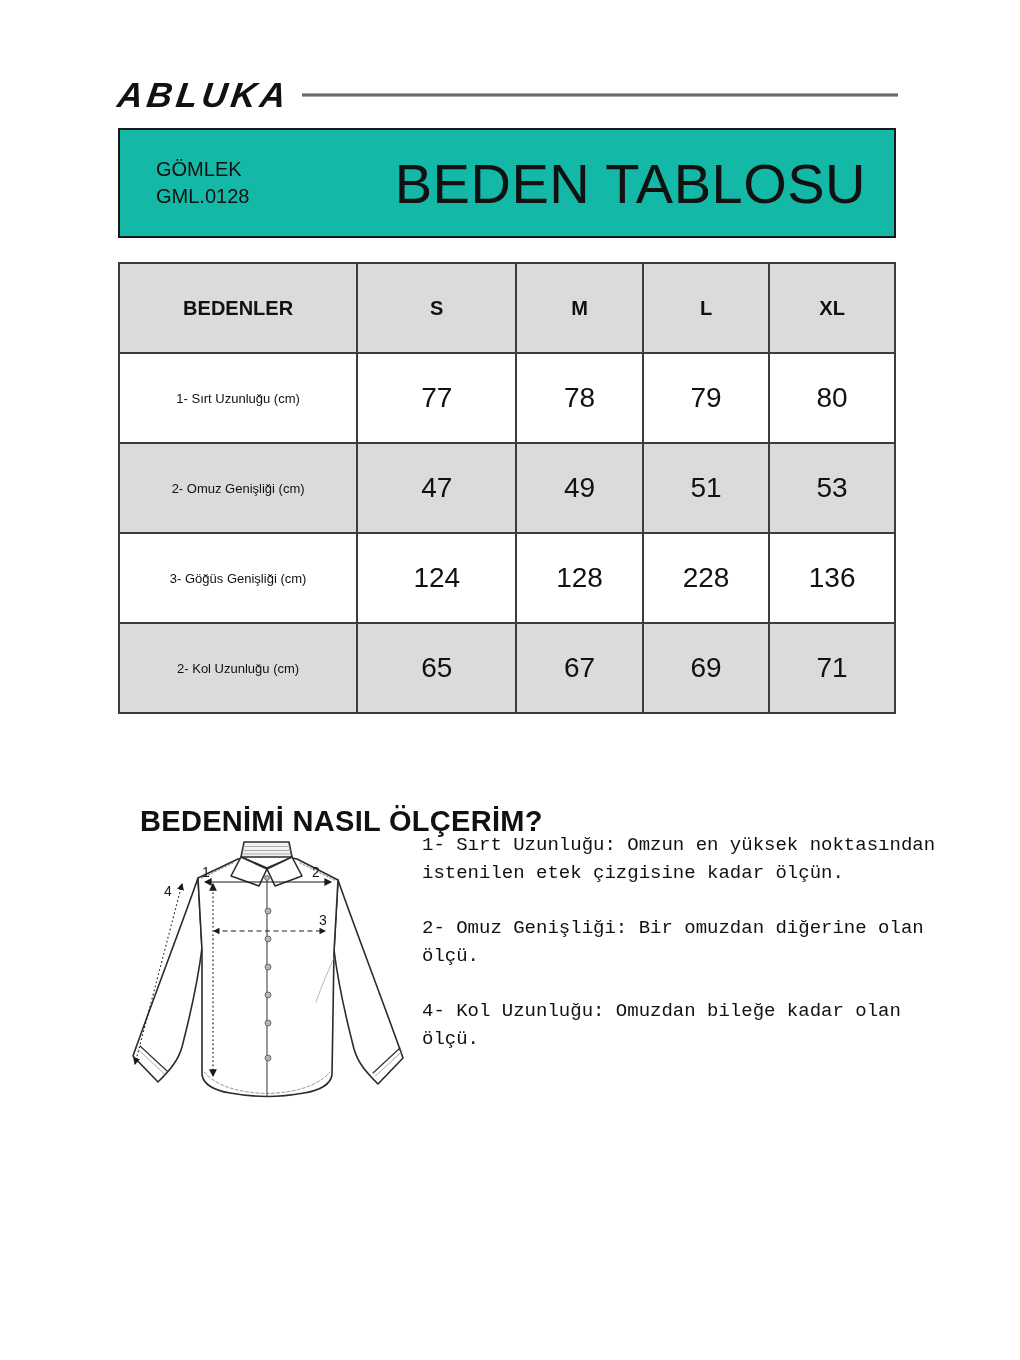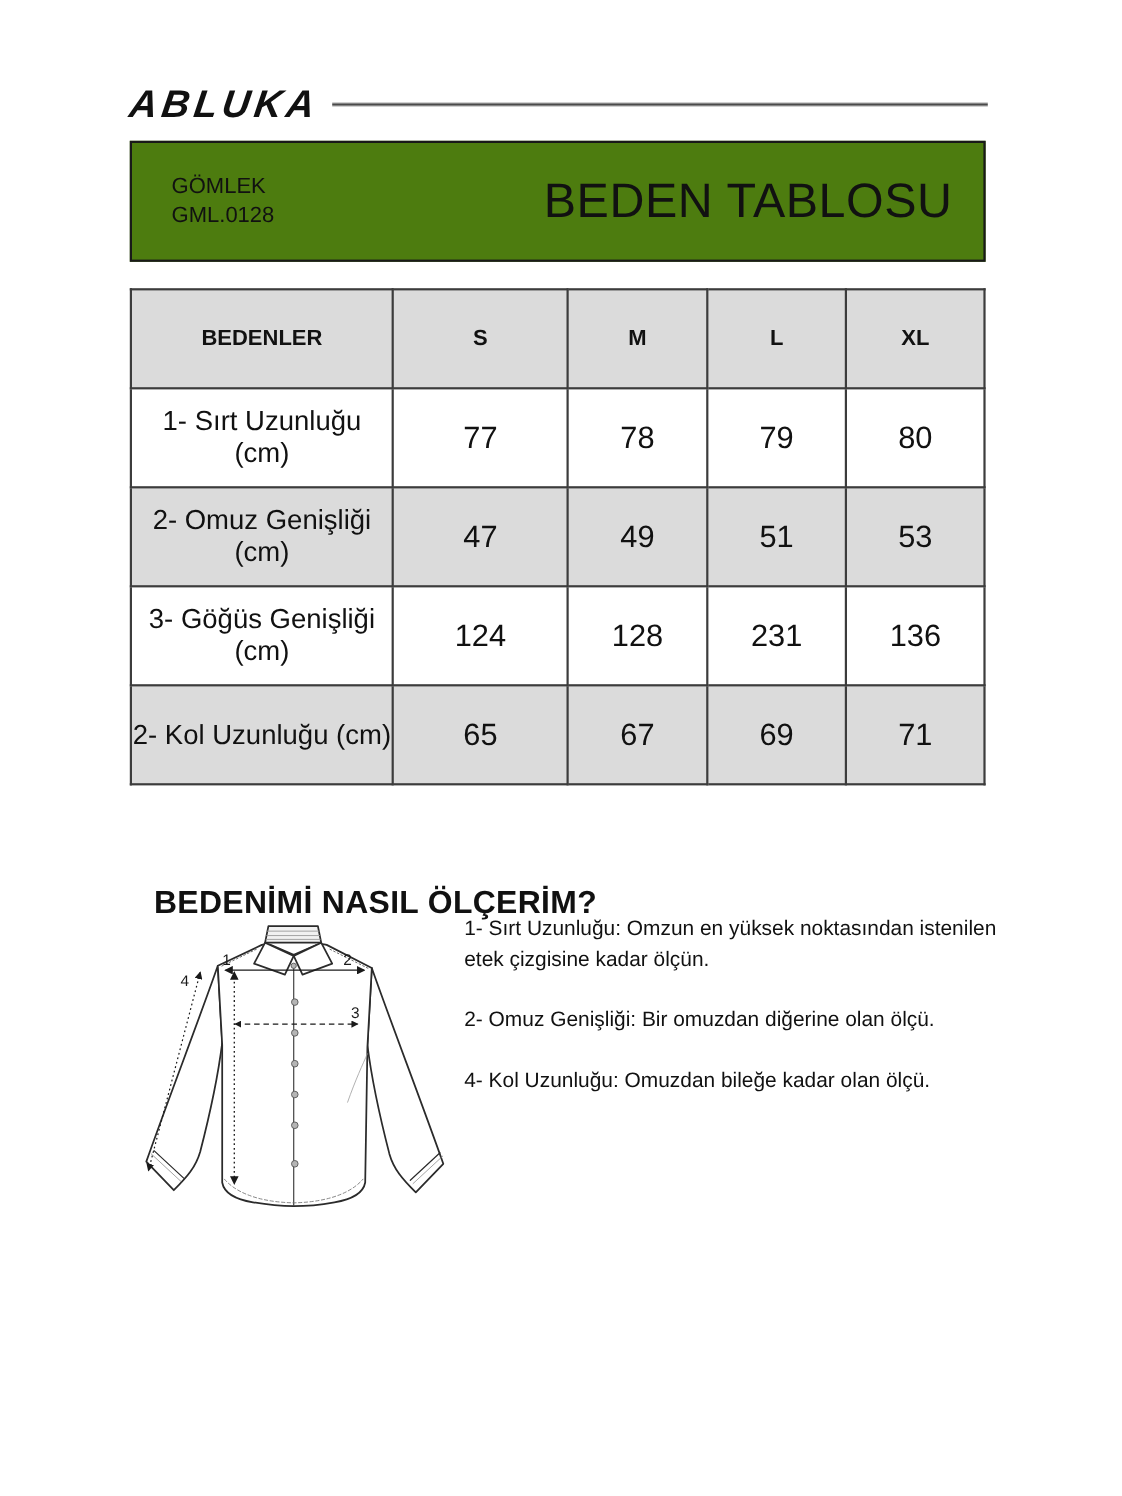--- a/index.html
+++ b/index.html
@@ -14,44 +14,44 @@
   
   .brand-row { position:absolute; left:118px; top:76px; width:780px; height:38px;
                display:flex; align-items:center; }
   .logo { font-size:35px; font-weight:bold; font-style:italic; letter-spacing:4px;
           transform:skewX(-8deg); transform-origin:left center; white-space:nowrap; }
   .rule { flex:1; height:4px; margin-left:12px;
           background:linear-gradient(to bottom,#c9c9c9,#4a4a4a 50%,#c9c9c9); }
 
   
   .header-box { position:absolute; left:118px; top:128px; width:778px; height:110px;
-                border:2px solid #191919; background:#4d7c0f; display:flex; align-items:center; }
+                border:2px solid #191919; background:#14b8a6; display:flex; align-items:center; }
   .product-info { padding-left:36px; font-size:20px; line-height:27px; }
-  .box-title { margin-left:auto; padding-right:28px; font-size:44px; font-weight:400;
+  .box-title { margin-left:auto; padding-right:28px; font-size:56px; font-weight:400;
                white-space:nowrap; letter-spacing:0.5px; }
 
   
   .size-table { position:absolute; left:118px; top:262px; width:778px;
                 border-collapse:collapse; table-layout:fixed; text-align:center;
                 border:2px solid #232323; }
   .size-table th, .size-table td { border:2px solid var(--border); height:90px;
                 vertical-align:middle; padding:0; }
   .size-table th { font-size:20px; font-weight:bold; background:var(--shade); }
-  .size-table td.lbl { font-size:25px; font-weight:400; }
+  .size-table td.lbl { font-size:13px; font-weight:400; }
   .size-table td.val { font-size:28px; font-weight:400;text-align:center; }
   .size-table tr.shade td { background:var(--shade); }
   col.c0{width:30.7%} col.c1{width:20.5%} col.c2{width:16.3%} col.c3{width:16.3%} col.c4{width:16.2%}
 
   
   .section-heading { position:absolute; left:140px; top:773px; font-size:29px;
                      font-weight:bold; letter-spacing:0.3px;margin-top:32px; }
   .diagram { position:absolute; left:120px; top:832px; width:300px; height:300px; }
   .instructions { position:absolute; left:422px; top:831px; width:514px;
                   font-size:19px; line-height:28px; }
-  .instructions p { margin:0 0 27px 0; }
+  .instructions p { margin:0 0 27px 0;font-family:Liberation Mono, monospace; }
 </style>
 </head>
 <body>
 
 <div class="brand-row">
   <div class="logo">ABLUKA</div>
   <div class="rule"></div>
 </div>
 
 <div class="header-box">
@@ -91,21 +91,21 @@
       <td class="lbl">2- Omuz Genişliği (cm)</td>
       <td class="val">47</td>
       <td class="val">49</td>
       <td class="val">51</td>
       <td class="val">53</td>
     </tr>
     <tr>
       <td class="lbl">3- Göğüs Genişliği (cm)</td>
       <td class="val">124</td>
       <td class="val">128</td>
-      <td class="val">231</td>
+      <td class="val">228</td>
       <td class="val">136</td>
     </tr>
     <tr class="shade">
       <td class="lbl">2- Kol Uzunluğu (cm)</td>
       <td class="val">65</td>
       <td class="val">67</td>
       <td class="val">69</td>
       <td class="val">71</td>
     </tr>
   </tbody>

